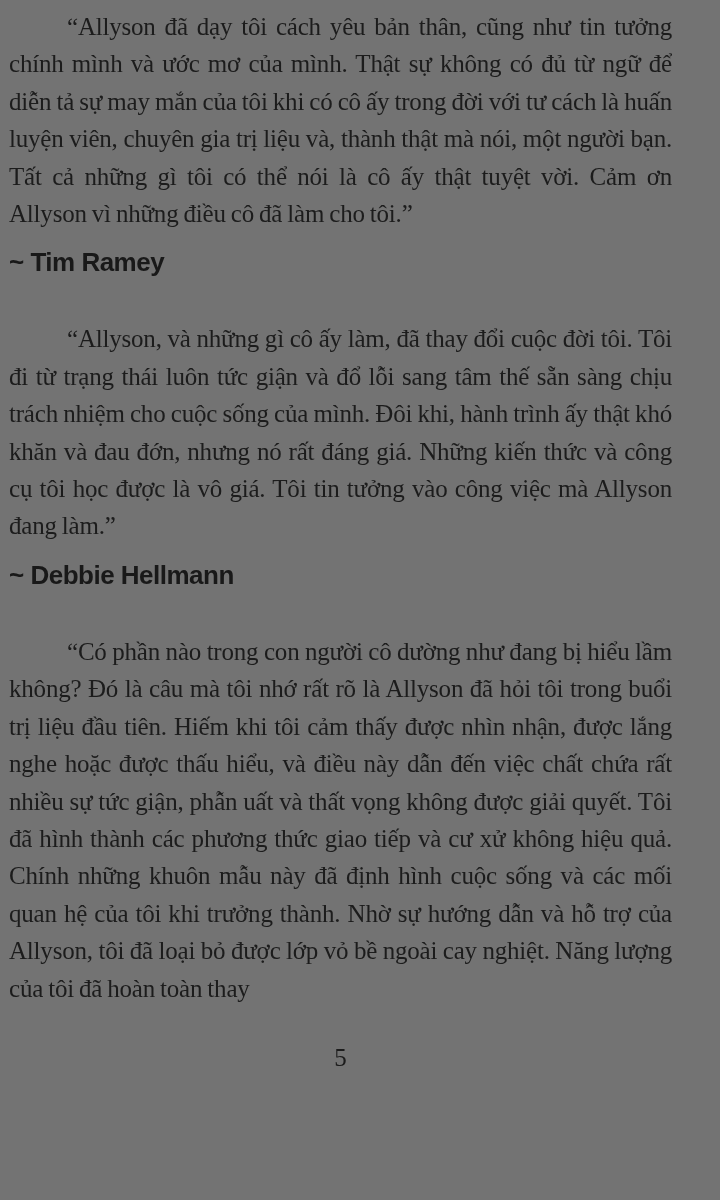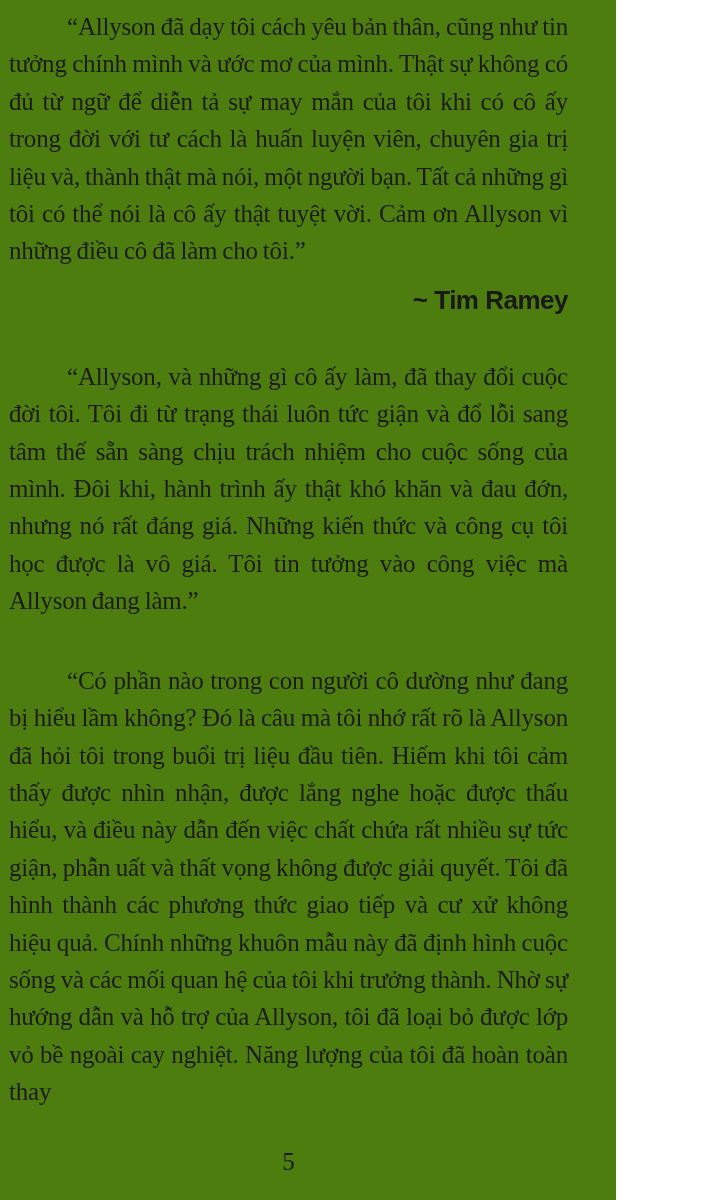--- a/index.html
+++ b/index.html
@@ -2,42 +2,42 @@
 <html><head>
 <meta charset="utf-8">
 <style>
   html, body {
     margin: 0;
     padding: 0;
     background: #ffffff;
   }
   .page {
     position: relative;
-    width: 616px;
+    width: 720px;
     height: 1200px;
-    background: #4d7c0f;
+    background: #737373;
     box-sizing: border-box;
     padding: 8px 48px 0 9px;
     overflow: hidden;
     font-family: "Liberation Serif", "DejaVu Serif", serif;
     color: #1c1c1c;
   }
   .quote {
     margin: 0;
     font-size: 25px;
     line-height: 37.4px;
     text-align: justify;
     text-indent: 58px;
     letter-spacing: -0.2px;
     word-spacing: -1px;
     hyphens: none;
   }
   .attribution {
     margin: 14px 0 0 0;
-    text-align: right;
+    text-align: left;
     font-family: "Liberation Sans", "DejaVu Sans", sans-serif;
     font-weight: 700;
     font-size: 26px;
     line-height: 32px;
     letter-spacing: -0.5px;
     color: #191919;
   }
   .attribution:empty { display: none; }
   .testimonial + .testimonial .quote {
     margin-top: 42px;
@@ -55,20 +55,21 @@
 
 <div class="page">
 
   <div class="testimonial">
     <p class="quote">“Allyson đã dạy tôi cách yêu bản thân, cũng như tin tưởng chính mình và ước mơ của mình. Thật sự không có đủ từ ngữ để diễn tả sự may mắn của tôi khi có cô ấy trong đời với tư cách là huấn luyện viên, chuyên gia trị liệu và, thành thật mà nói, một người bạn. Tất cả những gì tôi có thể nói là cô ấy thật tuyệt vời. Cảm ơn Allyson vì những điều cô đã làm cho tôi.”</p>
     <p class="attribution">~ Tim Ramey</p>
   </div>
 
   <div class="testimonial">
     <p class="quote">“Allyson, và những gì cô ấy làm, đã thay đổi cuộc đời tôi. Tôi đi từ trạng thái luôn tức giận và đổ lỗi sang tâm thế sẵn sàng chịu trách nhiệm cho cuộc sống của mình. Đôi khi, hành trình ấy thật khó khăn và đau đớn, nhưng nó rất đáng giá. Những kiến thức và công cụ tôi học được là vô giá. Tôi tin tưởng vào công việc mà Allyson đang làm.”</p>
+    <p class="attribution">~ Debbie Hellmann</p>
   </div>
 
   <div class="testimonial">
     <p class="quote">“Có phần nào trong con người cô dường như đang bị hiểu lầm không? Đó là câu mà tôi nhớ rất rõ là Allyson đã hỏi tôi trong buổi trị liệu đầu tiên. Hiếm khi tôi cảm thấy được nhìn nhận, được lắng nghe hoặc được thấu hiểu, và điều này dẫn đến việc chất chứa rất nhiều sự tức giận, phẫn uất và thất vọng không được giải quyết. Tôi đã hình thành các phương thức giao tiếp và cư xử không hiệu quả. Chính những khuôn mẫu này đã định hình cuộc sống và các mối quan hệ của tôi khi trưởng thành. Nhờ sự hướng dẫn và hỗ trợ của Allyson, tôi đã loại bỏ được lớp vỏ bề ngoài cay nghiệt. Năng lượng của tôi đã hoàn toàn thay</p>
 
   </div>
 
   <div class="page-number">5</div>
 
 </div>

